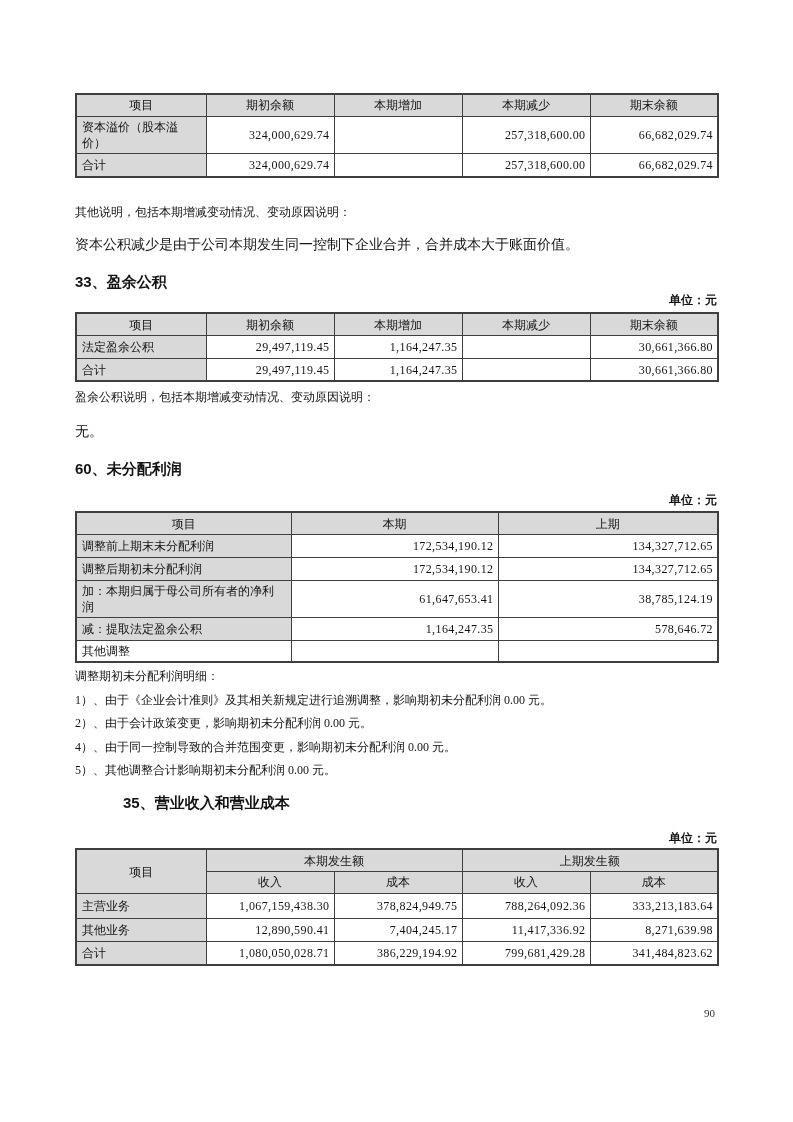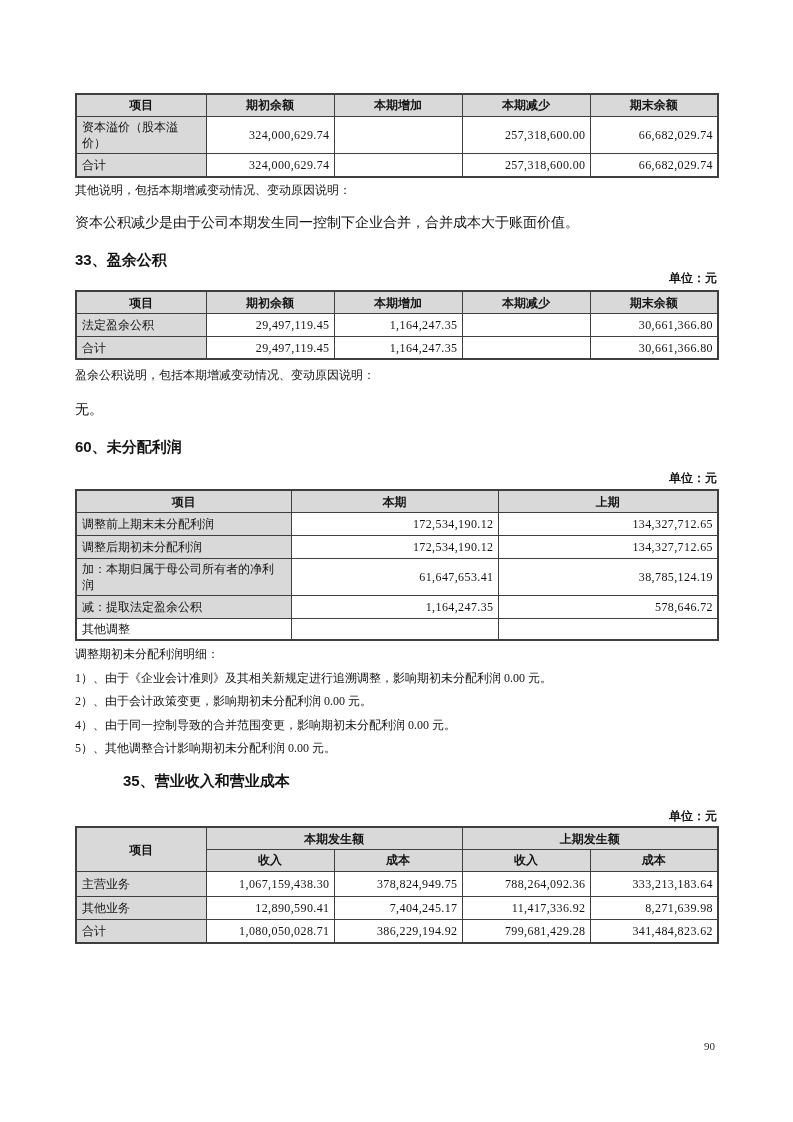--- a/index.html
+++ b/index.html
@@ -23,21 +23,21 @@
   }
   .tbl th,.tbl td{
     border:1px solid #3f3f3f;
     vertical-align:middle;
     line-height:1.35;
     overflow:hidden;
     word-break:break-all;
   }
   .tbl th{
     background:#d9d9d9;
-    font-weight:bold;
+    font-weight:normal;
     text-align:center;
     padding:2px 3px;
   }
   .tbl td.item{
     background:#d9d9d9;
     text-align:left;
     padding:2px 6px 2px 5px;
   }
   .tbl td.num{
     text-align:right;
@@ -48,40 +48,40 @@
   .tbl td.nofill{background:#ffffff;}
   .cols5 col.c0{width:130px;}
   .cols5 col.c1,.cols5 col.c2,.cols5 col.c3,.cols5 col.c4{width:128px;}
   .cols3 col.c0{width:215px;}
   .cols3 col.c1{width:207px;}
   .cols3 col.c2{width:220px;}
   td.item.tight{padding-right:20px;}       
   .cols3 td.item{padding-right:8px;}       
   
   p,h2,div.unit{margin:0;}
-  .note{font-size:12px;line-height:16px;margin-top:4px;}
+  .note{font-size:12px;line-height:16px;margin-top:26px;}
   .para{font-size:14px;line-height:19px;margin-top:15px;}
   .heading{
     font-size:15px;line-height:20px;font-weight:bold;
     font-family:"Liberation Sans","DejaVu Sans",sans-serif;
     margin-top:18px;
   }
   .unit{font-size:12px;line-height:16px;text-align:right;width:642px;margin-top:19px;font-weight:bold;}
   .unit.u34{margin-top:13px;}
   .unit.u35{margin-top:17px;}
   .tbl.t33{margin-top:4px;}
   .tbl.t34{margin-top:3px;}
   .tbl.t35{margin-top:2px;}
   .note.after33{margin-top:7px;}
   .para.ans33{margin-top:17px;}
   .note.detail{margin-top:5px;}
   .listitem{font-size:12px;line-height:16px;margin-top:7.5px;}
   .heading.h35{margin-top:15px;margin-left:48px;}
   .pagenum{
-    position:absolute;top:1040px;left:704px;
+    position:absolute;top:1007px;left:704px;
     font-size:11px;color:#333;
     font-family:"Liberation Serif","DejaVu Serif",serif;
   }
 </style>
 </head>
 <body>
 
 <div class="page">
 
   <table class="tbl cols5">

